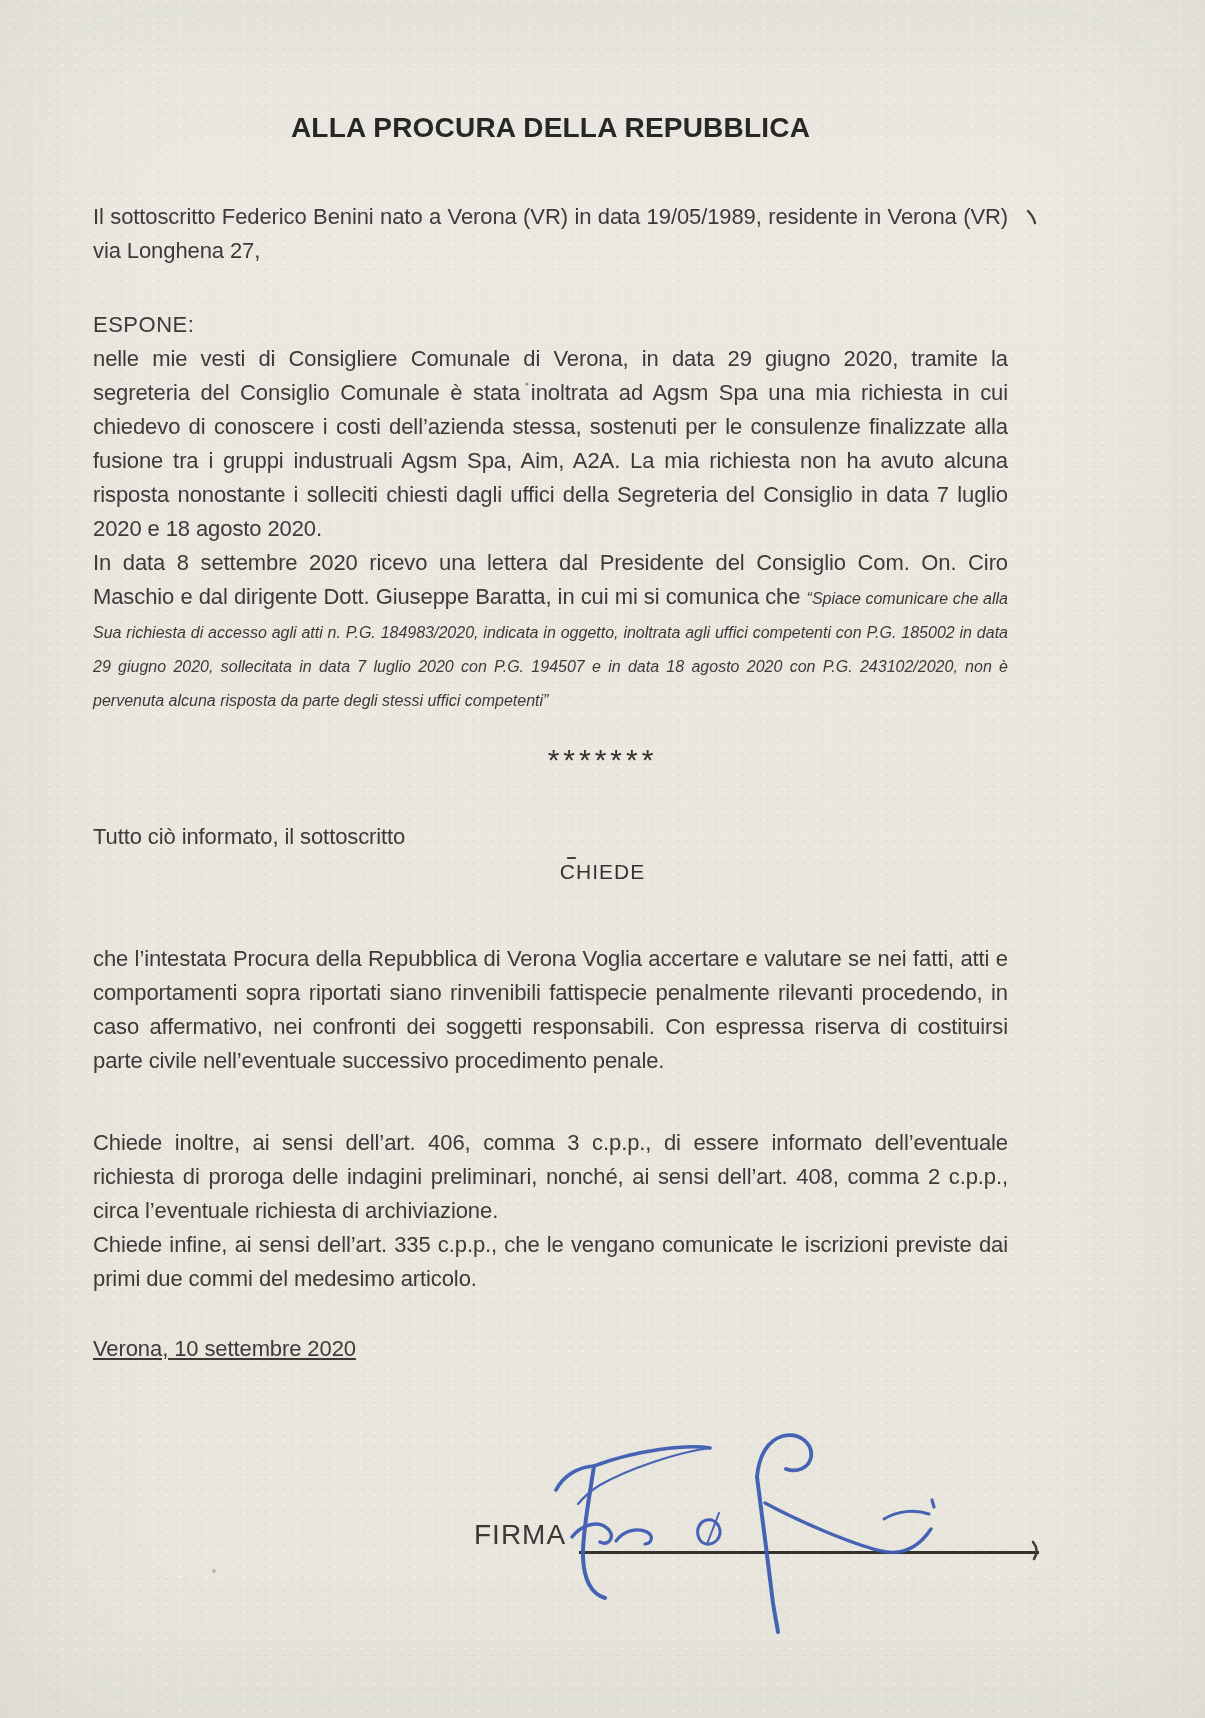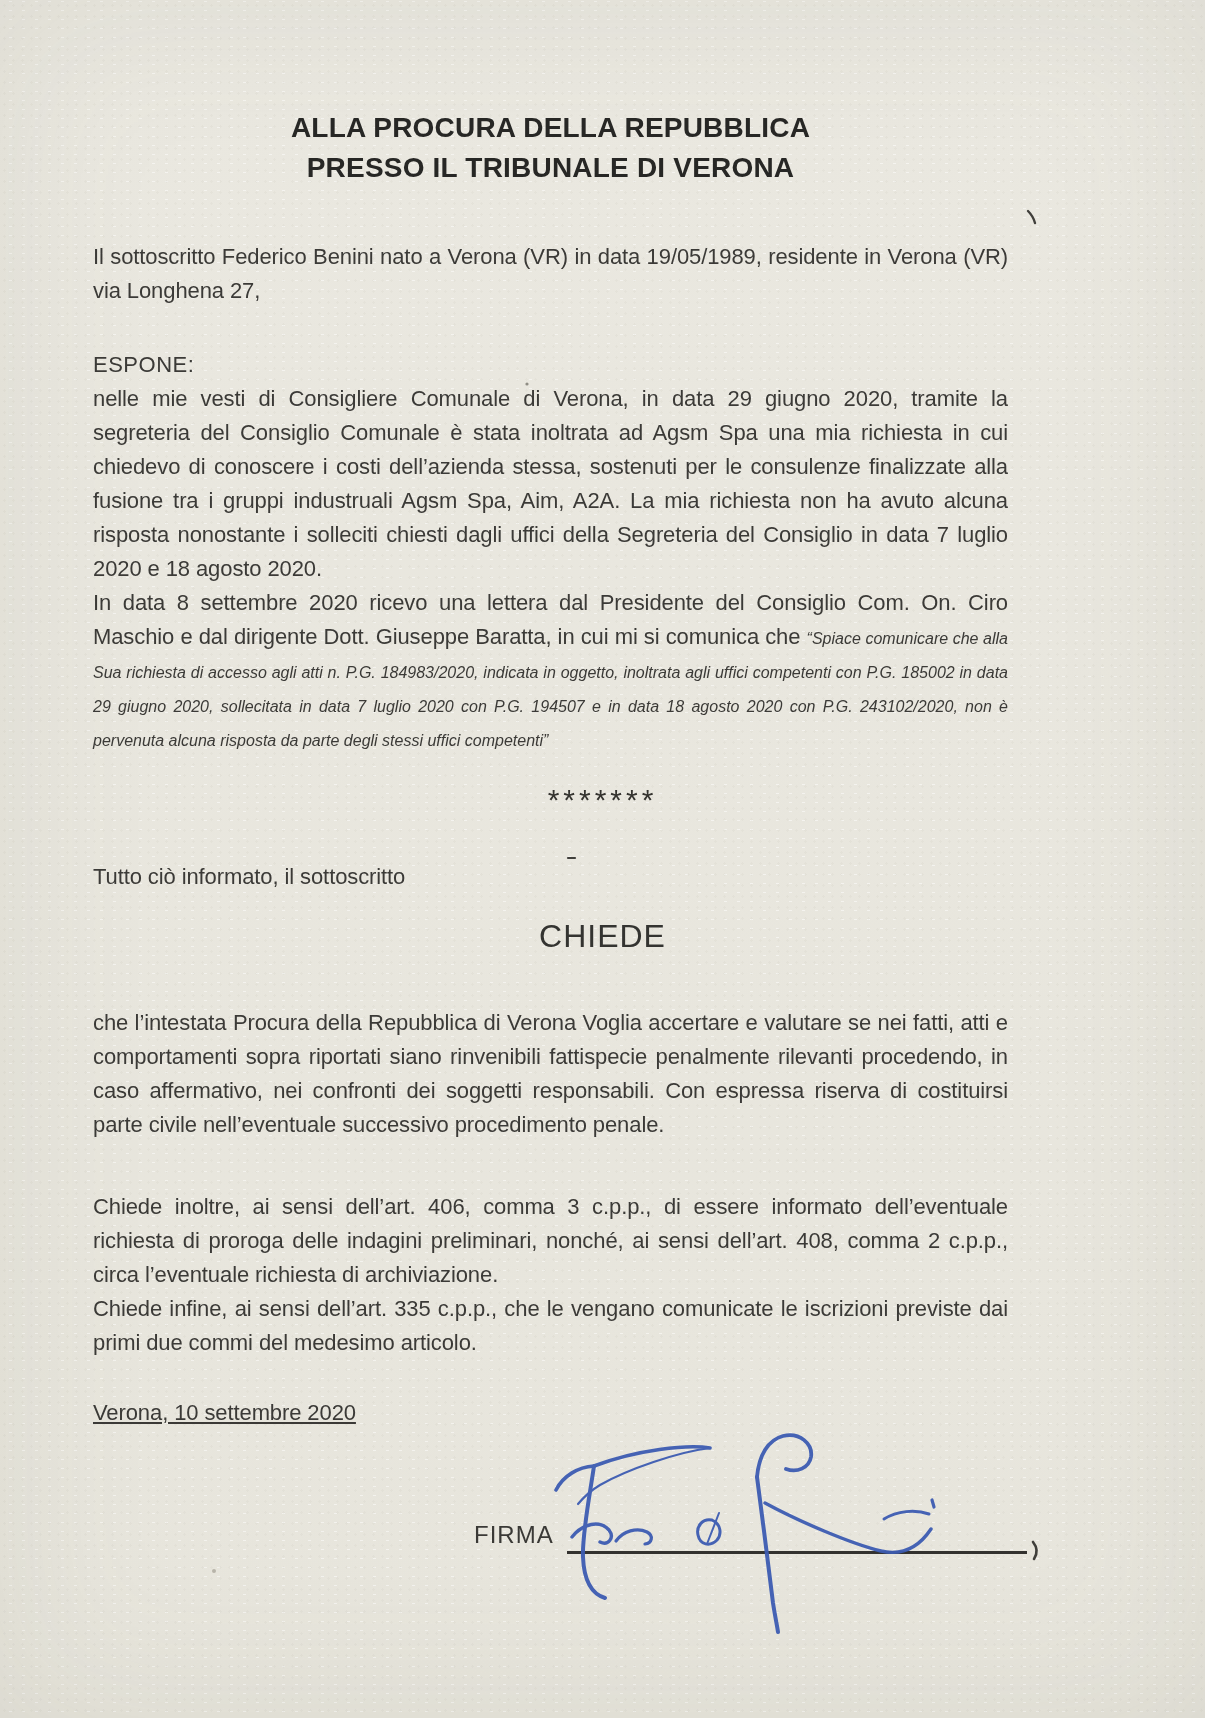--- a/index.html
+++ b/index.html
@@ -48,37 +48,36 @@
   .centered-page { text-align: center; position: relative; left: 52px; }
   .separator {
     margin-top: 26px;
     font-size: 30px;
     line-height: 36px;
     letter-spacing: 4px;
     color: #34332f;
   }
   .premessa { margin-top: 42px; }
   .chiede-label {
-    margin-top: 24px;
-    font-size: 32px;
+    font-size: 21px;
     line-height: 36px;
     letter-spacing: 1px;
     color: #343431;
   }
   .chiede-para { margin-top: 52px; }
   .inoltre { margin-top: 48px; }
   .date-line { margin-top: 36px; text-decoration: underline; }
   .firma-row {
     position: absolute;
     left: 474px; top: 1516px;
     display: flex;
     align-items: flex-end;
   }
   .firma-label {
-    font-size: 24px;
+    font-size: 28px;
     line-height: 38px;
     letter-spacing: 1px;
     color: #3a3936;
   }
   .firma-line {
     width: 460px;
     height: 35px;
     border-bottom: 3px solid #33322f;
     margin-left: 13px;
   }
@@ -89,21 +88,20 @@
     pointer-events: none;
   }
 </style>
 </head>
 <body>
 
 <div class="page">
 
   <h1 class="title">
     <span>ALLA PROCURA DELLA REPUBBLICA</span><br>
-    <span>PRESSO IL TRIBUNALE DI VERONA</span>
   </h1>
 
   <p class="intro justify">
     <span>Il sottoscritto Federico Benini nato a Verona (VR) in data 19/05/1989, residente in Verona (VR)  via Longhena 27,</span><br>
   </p>
 
   <p class="espone-label">ESPONE:</p>
 
   <p class="justify">nelle mie vesti di Consigliere Comunale di Verona, in data 29 giugno 2020, tramite la segreteria del Consiglio Comunale è stata inoltrata ad Agsm Spa una mia richiesta in cui chiedevo di conoscere i costi dell’azienda stessa, sostenuti per le consulenze finalizzate alla fusione tra i gruppi industruali Agsm Spa, Aim, A2A. La mia richiesta non ha avuto alcuna risposta nonostante i solleciti chiesti dagli uffici della Segreteria del Consiglio in data 7 luglio 2020 e 18 agosto 2020.</p>
 

